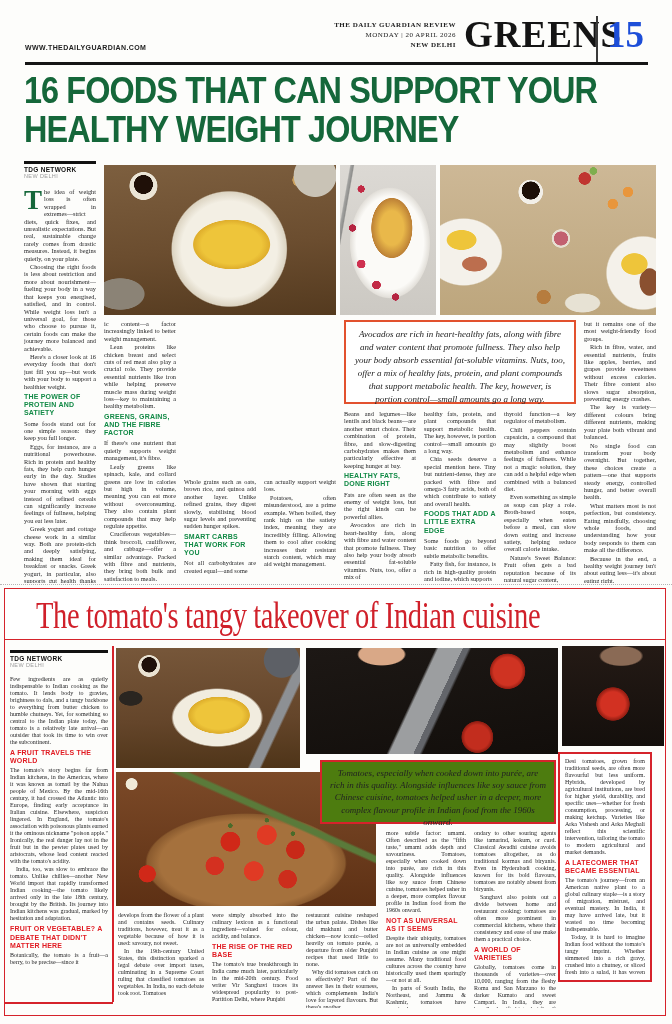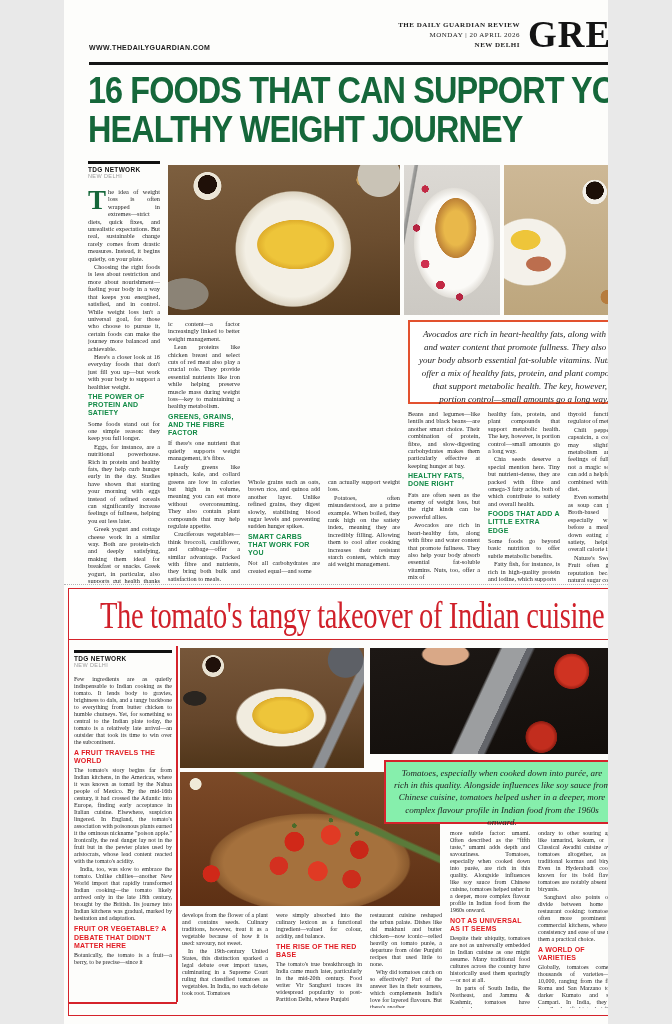--- a/index.html
+++ b/index.html
@@ -1,16 +1,16 @@
 <!DOCTYPE html>
 <html><head>
 <meta charset="utf-8">
 <style>
   html,body{margin:0;padding:0;background:#e9e9e9;}
-  .page{position:relative;width:544px;height:1024px;background:#fdfdfb;margin:0 auto;
+  .page{position:relative;width:672px;height:1024px;background:#fdfdfb;margin:0 auto;
         overflow:hidden;font-family:"Liberation Serif",serif;color:#1d1d1f;}
   .abs{position:absolute;}
 
   
   #url{left:25px;top:44px;font:bold 7px "Liberation Sans",sans-serif;letter-spacing:.4px;color:#222;}
   #masthead{left:280px;top:20px;width:176px;text-align:right;font:7px "Liberation Serif",serif;
             line-height:10px;letter-spacing:.5px;color:#222;}
   #masthead .b{font-weight:bold;}
   #foodie{left:464px;top:13px;font:bold 37px "Liberation Serif",serif;letter-spacing:1px;color:#141414;}
   #hdr-divider{left:596px;top:16px;width:2px;height:46px;background:#3a3a3a;}
@@ -108,21 +108,21 @@
   
   .a2 .col{font-size:6px;line-height:7px;}
   .a2 .subhead{color:#e11b22;}
   #a2-box{left:4px;top:588px;width:662px;height:428px;border:1.5px solid #d5232b;box-sizing:border-box;}
   #a2-headbox{left:4px;top:588px;width:662px;height:52px;border:1.5px solid #d5232b;background:#fff;box-sizing:border-box;}
   #a2-headline{left:36px;top:594px;font:38px/42px "Liberation Serif",serif;color:#d0202a;
                white-space:nowrap;transform:scaleX(.75);transform-origin:left top;letter-spacing:-.5px;}
   #a2-byline{left:10px;top:650px;width:98px;}
   #a2-vrule{left:112px;top:646px;width:1.5px;height:356px;background:#d5232b;}
   #a2-col1-bottom{left:5px;top:1002px;width:108px;height:1.5px;background:#d5232b;}
-  #a2-quote{left:320px;top:760px;width:236px;height:64px;border:2px solid #d5232b;background:#86efac;
+  #a2-quote{left:320px;top:760px;width:236px;height:64px;border:2px solid #d5232b;background:#4d7c0f;
             font:italic 9px/12.2px "Liberation Serif",serif;text-align:center;color:#222;
             padding:5px 8px;box-sizing:border-box;}
   #a2c1{left:10px;top:676px;width:98px;height:324px;}
   #a2c2{left:118px;top:912px;width:86px;height:96px;}
   #a2c3{left:212px;top:912px;width:86px;height:96px;}
   #a2cM1{left:306px;top:912px;width:72px;height:96px;}
   #a2cM2{left:386px;top:830px;width:80px;height:178px;}
   #a2cM3{left:474px;top:830px;width:82px;height:178px;}
   #a2-rightbox{left:558px;top:752px;width:94px;height:230px;border:2px solid #d5232b;background:#fff;
                padding:4px 5px;box-sizing:border-box;}

